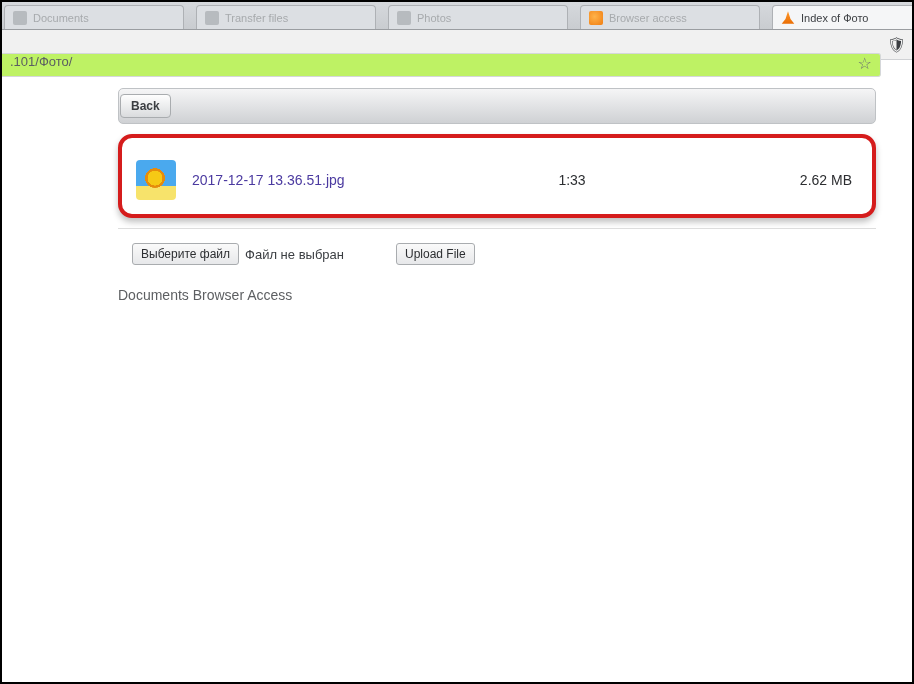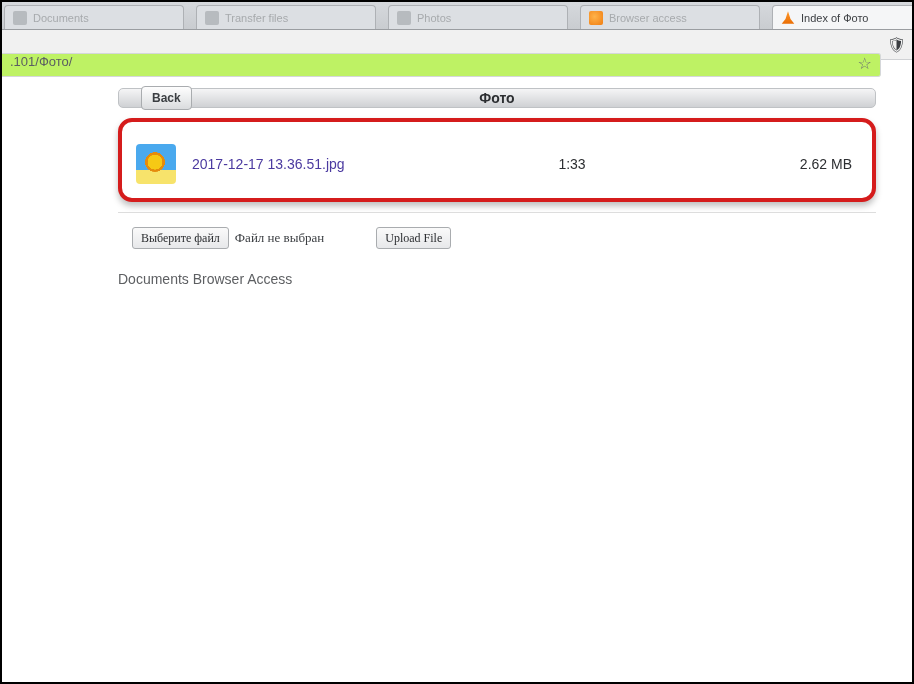--- a/index.html
+++ b/index.html
@@ -81,28 +81,28 @@
   
   .page {
     padding: 28px 0 0 0;
   }
   .container {
     width: 758px;
     margin: 0 0 0 116px;
   }
 
   .navbar {
-    height: 20px;
+    height: 36px;
     background: linear-gradient(#f5f5f6, #cfd1d4);
     border: 1px solid #bfc2c5;
     border-radius: 5px;
     display: flex;
     align-items: center;
     position: relative;
-    padding: 0 22px;
+    padding: 0 1px;
   }
   .back-btn {
     height: 24px;
     padding: 0 10px;
     background: linear-gradient(#fefefe,#dadcde);
     border: 1px solid #a9acaf;
     border-radius: 4px;
     font-size: 12px;
     font-weight: bold;
     color: #3b3e42;
@@ -149,21 +149,20 @@
   .divider { height: 1px; background: #ddd; margin-top: 10px; }
 
   .upload-row {
     margin-top: 14px;
     display: flex;
     align-items: center;
     gap: 6px;
     font-size: 13px;
     color: #3b3e42;
     padding-left: 14px;
-    font-family: Liberation Serif, serif;
   }
   .native-btn {
     height: 22px;
     padding: 0 8px;
     background: linear-gradient(#fafafa,#e7e8ea);
     border: 1px solid #a9acaf;
     border-radius: 3px;
     font-size: 12px;
     color: #2c2e31;
     display: inline-flex;
@@ -213,21 +212,20 @@
   <span class="shield">🛡</span>
 </div>
 
 <div class="page">
   <div class="container">
 
     <div class="navbar">
       <div class="back-btn">
         <span>Back</span>
       </div>
-      <div class="nav-title">Фото</div>
     </div>
 
     <div class="highlight-row">
       <div class="thumb"></div>
       <a class="file-name">2017-12-17 13.36.51.jpg</a>
       <div class="file-time">1:33</div>
       <div class="file-size">2.62 MB</div>
     </div>
 
     <div class="divider"></div>

